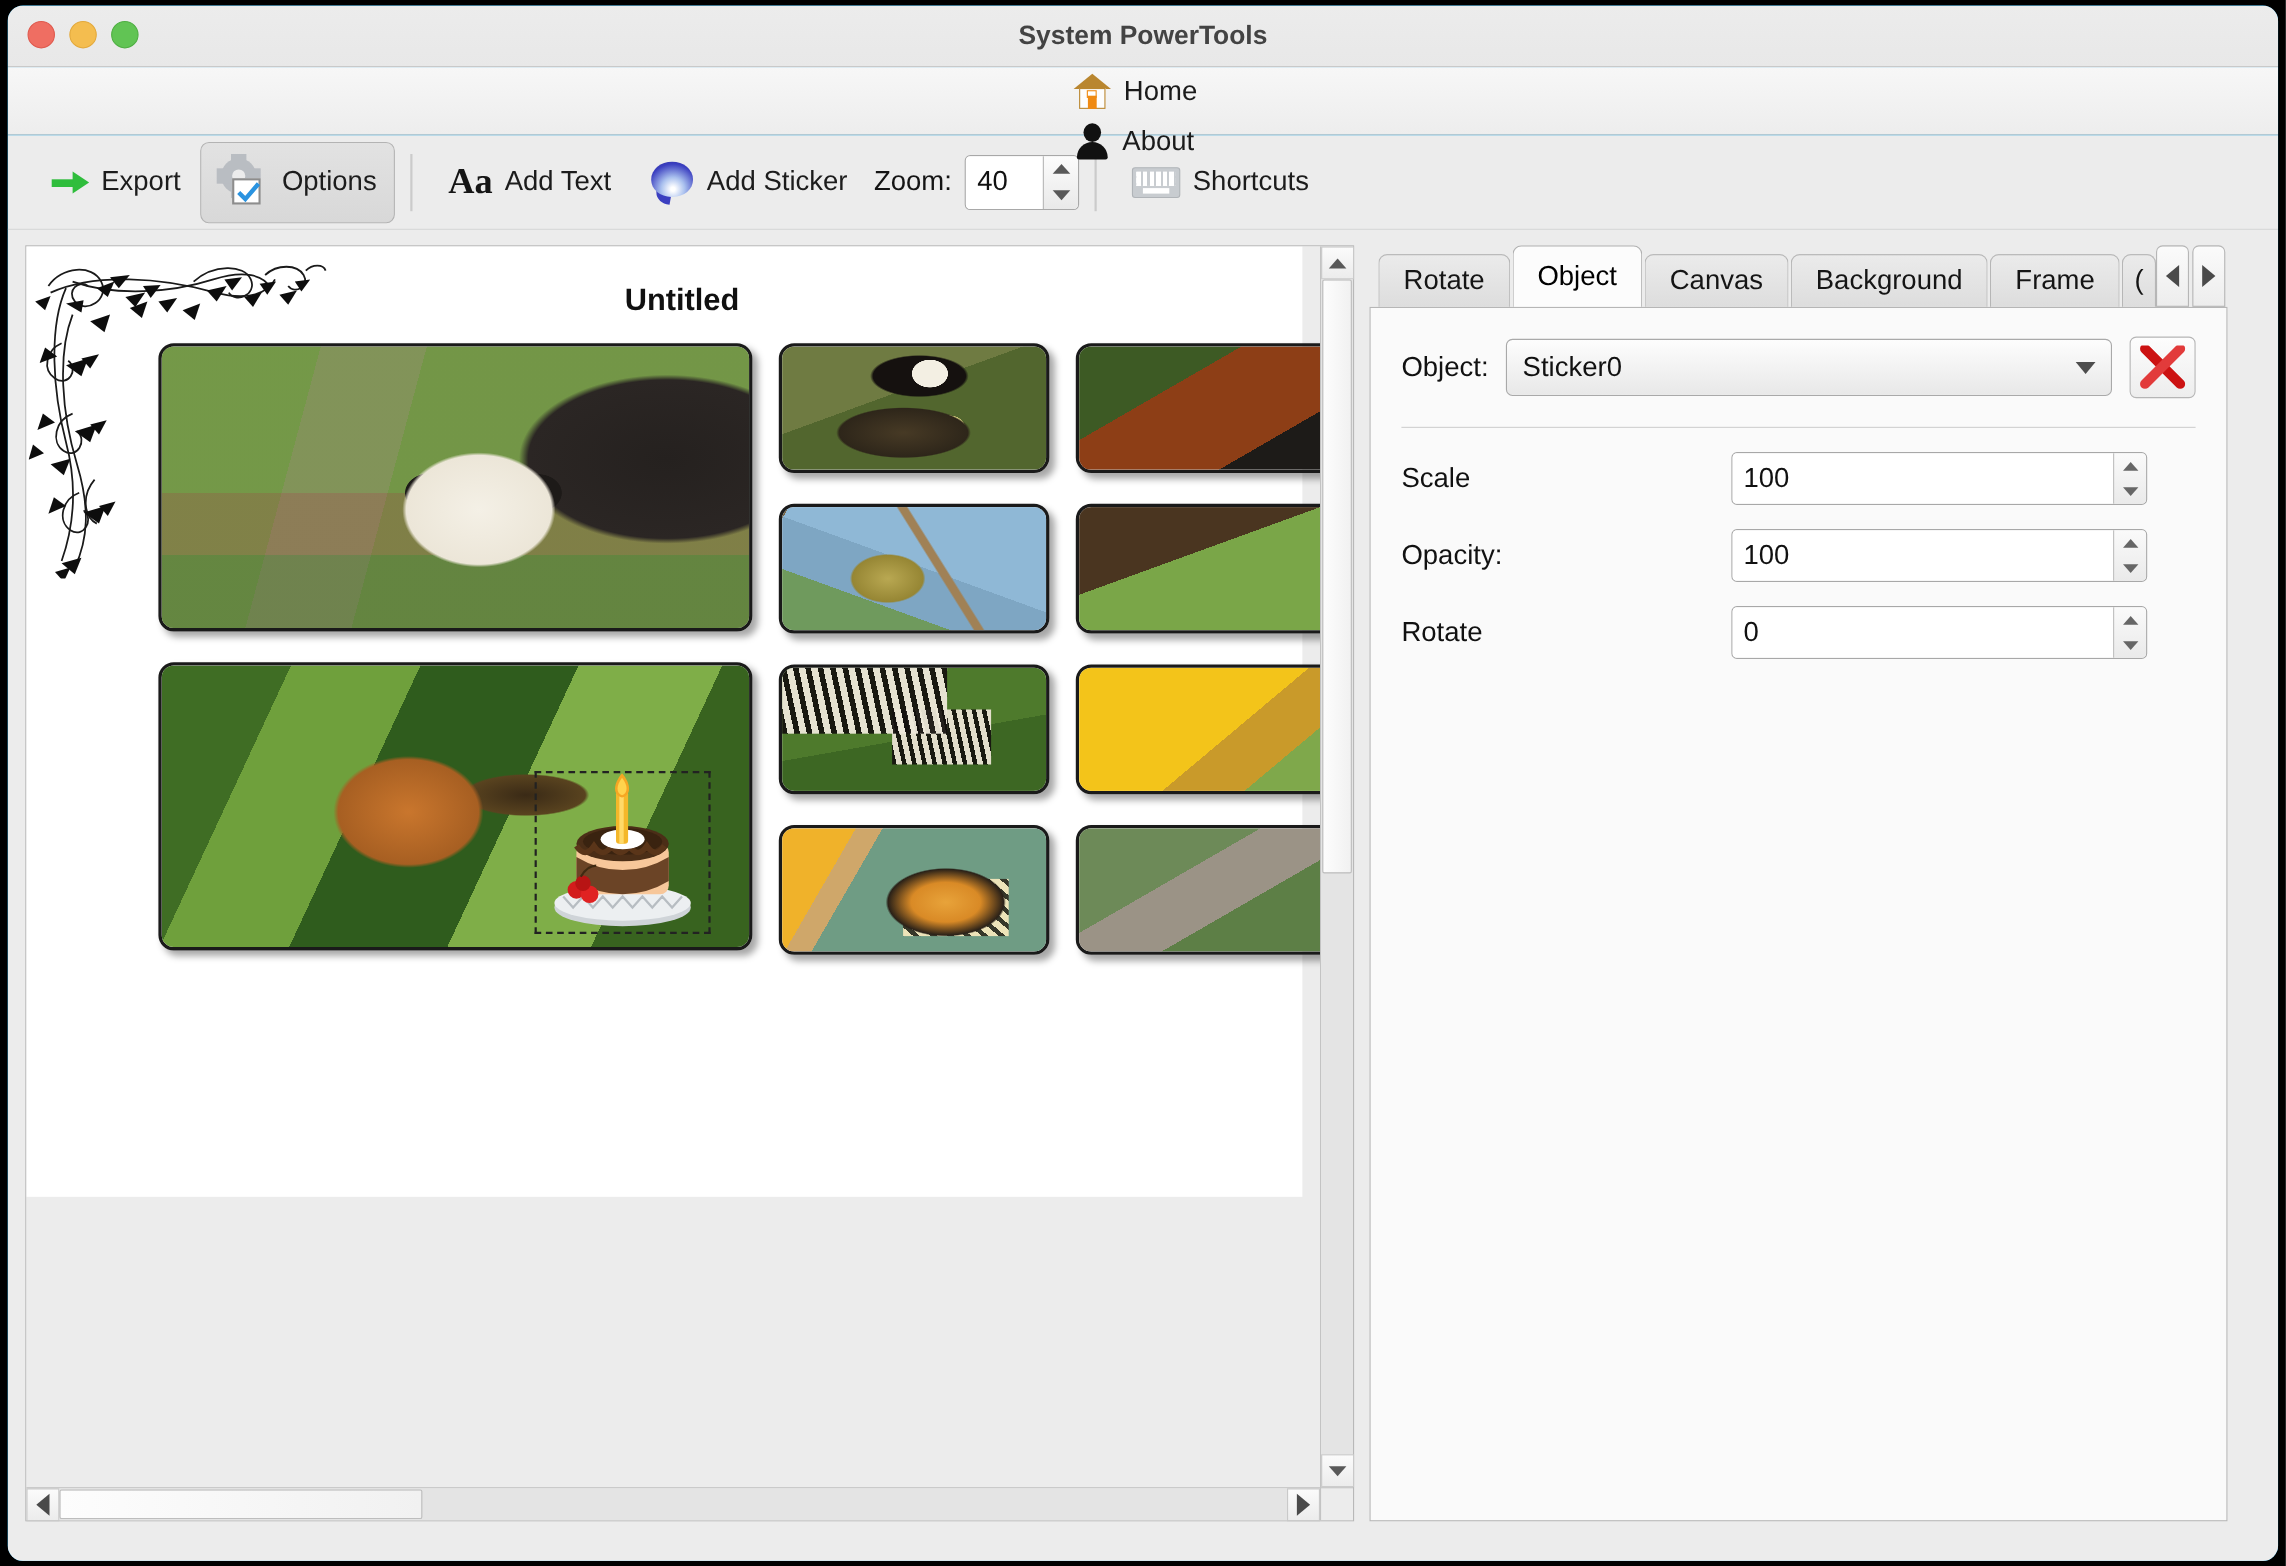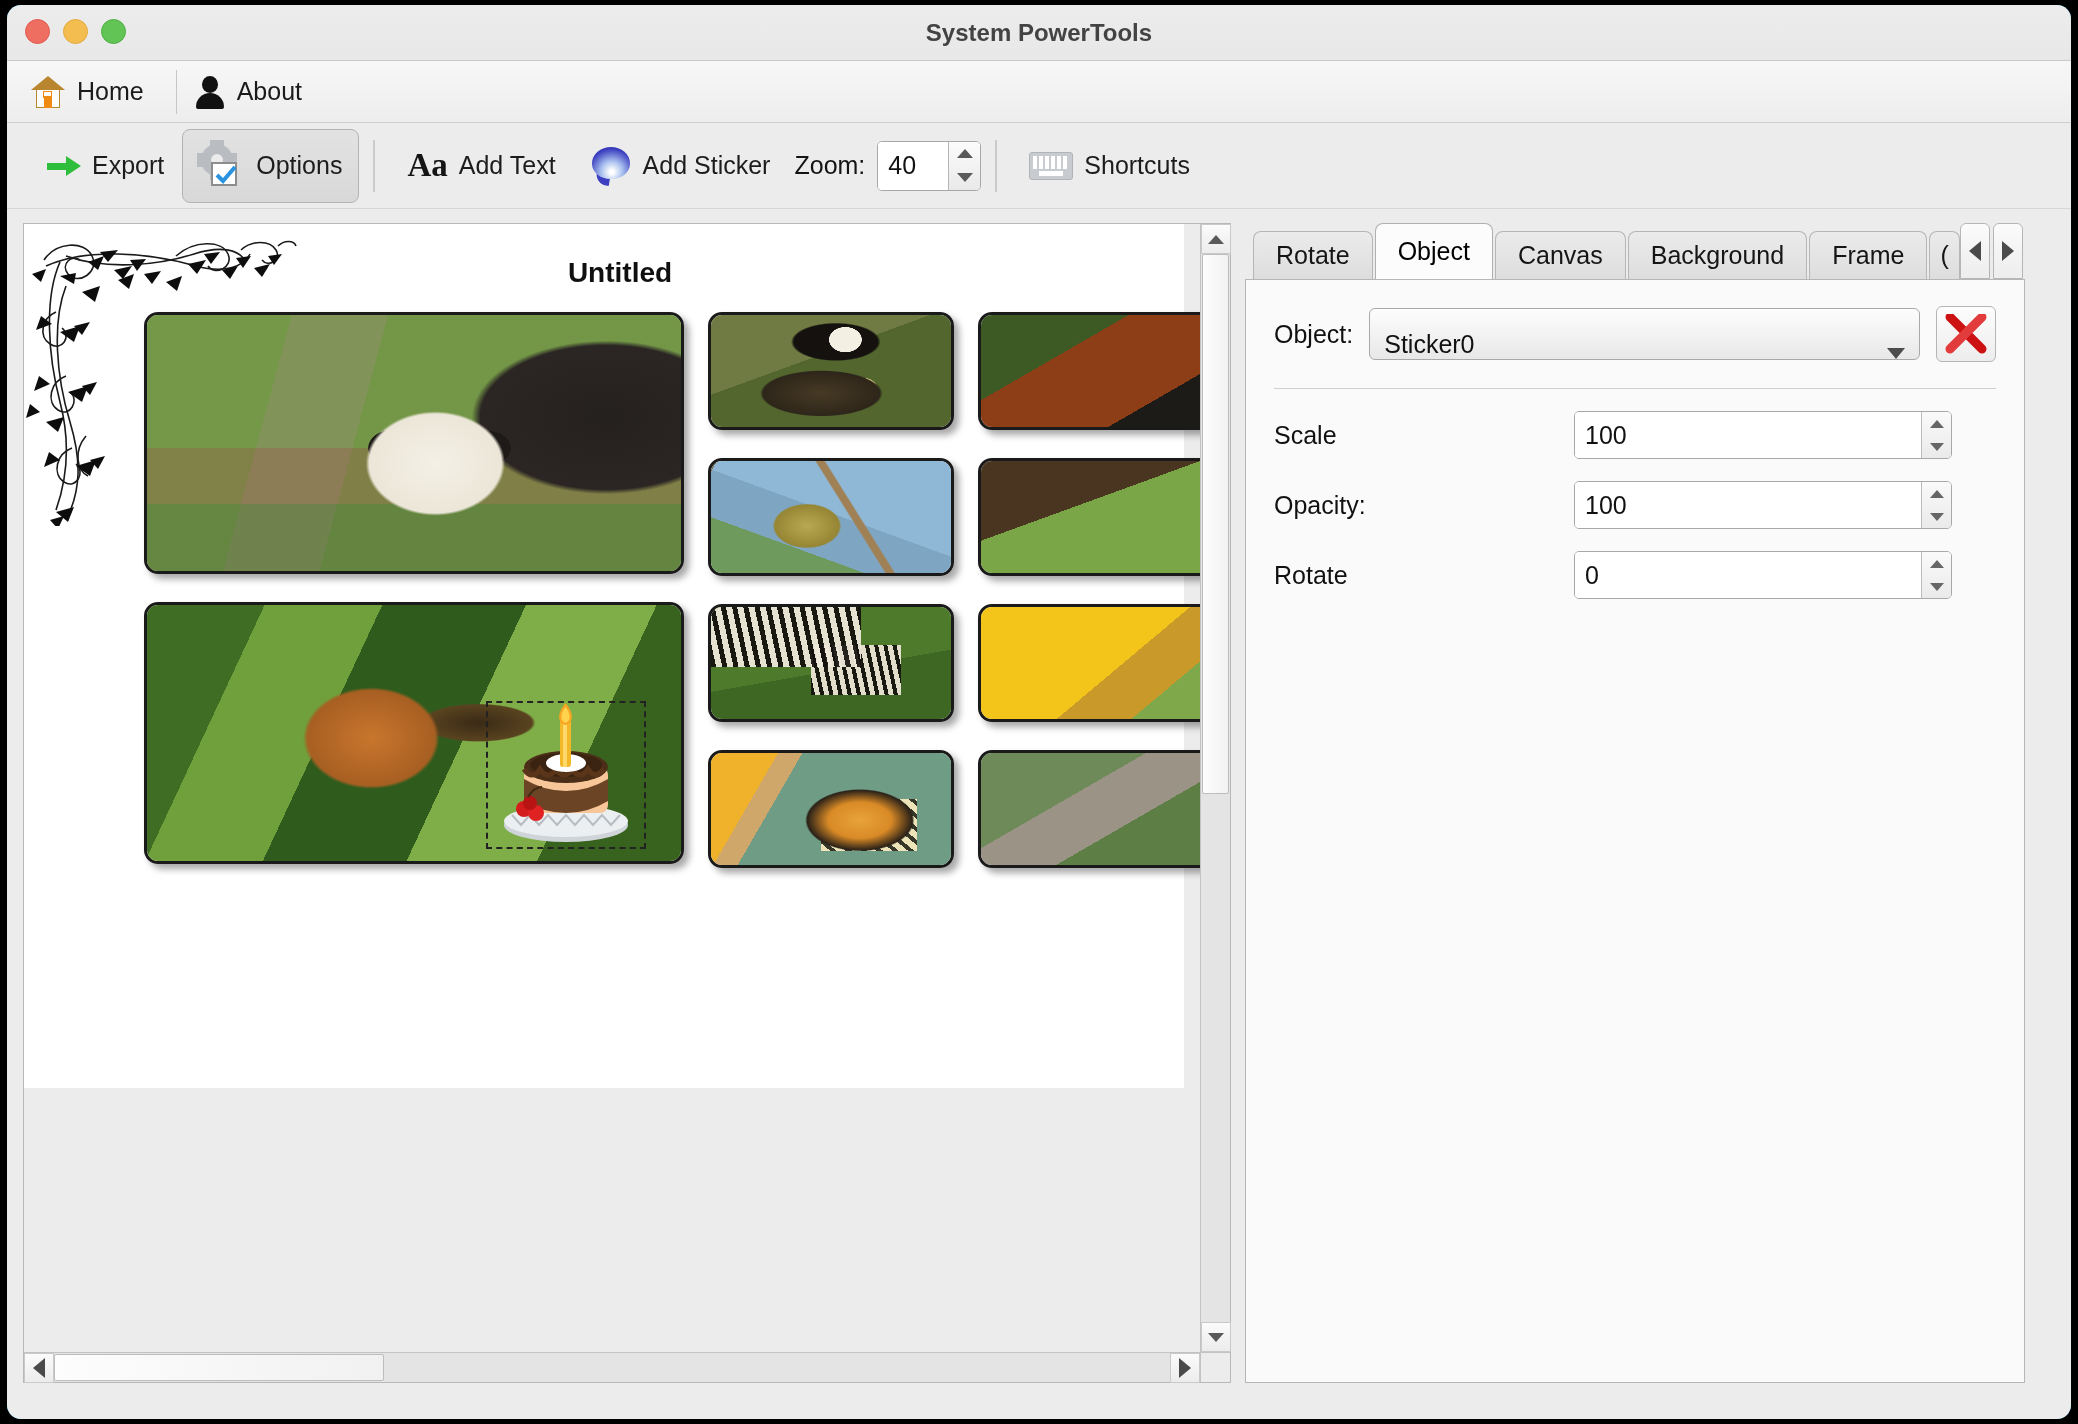--- a/index.html
+++ b/index.html
@@ -32,21 +32,22 @@
   .win-title {
     position:absolute; left:0; right:0; top:0; height:56px;
     line-height:56px; text-align:center;
     font-size:24px; font-weight:bold; color:#434343;
   }
   
   .menubar {
     height:62px; display:flex; align-items:center;
     background:linear-gradient(#f7f7f7,#ededed);
     border-bottom:1px solid #cfcfcf;
-    padding-left:16px;
+    padding-left:0;
+    flex-direction:column;
   }
   .menuitem {
     display:flex; align-items:center; gap:12px;
     padding:6px 22px 6px 8px; font-size:25px; color:#1b1b1b;
   }
   .menusep { width:1px; height:44px; background:#c6c6c6; margin:0 10px; }
   .home-icon { width:34px; height:32px; position:relative; }
   .home-icon .roof {
     position:absolute; left:0; top:0; width:0; height:0;
     border-left:17px solid transparent; border-right:17px solid transparent;
@@ -244,21 +245,21 @@
   .tri-l { width:0;height:0;border-top:10px solid transparent;border-bottom:10px solid transparent;border-right:12px solid #4a4a4a; }
   .tri-r { width:0;height:0;border-top:10px solid transparent;border-bottom:10px solid transparent;border-left:12px solid #4a4a4a; }
   .panelbody {
     position:absolute; left:0; top:56px; right:0; bottom:0;
     background:#fafafa; border:1px solid #b6b6b6;
     padding:26px 28px;
   }
   .row-object { display:flex; align-items:center; gap:16px; }
   .lbl { font-size:25px; color:#111; }
   .combo {
-    flex:1; height:52px; display:flex; align-items:flex-end; padding:0 14px;
+    flex:1; height:52px; display:flex; align-items:center; padding:0 14px;
     background:linear-gradient(#fdfdfd,#e8e8e8);
     border:1px solid #a9a9a9; border-radius:6px;
     font-size:25px; color:#111; position:relative;gap:36px;
   }
   .combo .cv { flex:1; }
   .combo .caret { width:0;height:0;border-left:9px solid transparent;border-right:9px solid transparent;border-top:11px solid #4d4d4d; }
   .delbtn {
     width:60px; height:56px; border:1px solid #b5b5b5; border-radius:6px;
     background:linear-gradient(#fdfdfd,#ededed);
     display:flex; align-items:center; justify-content:center;

